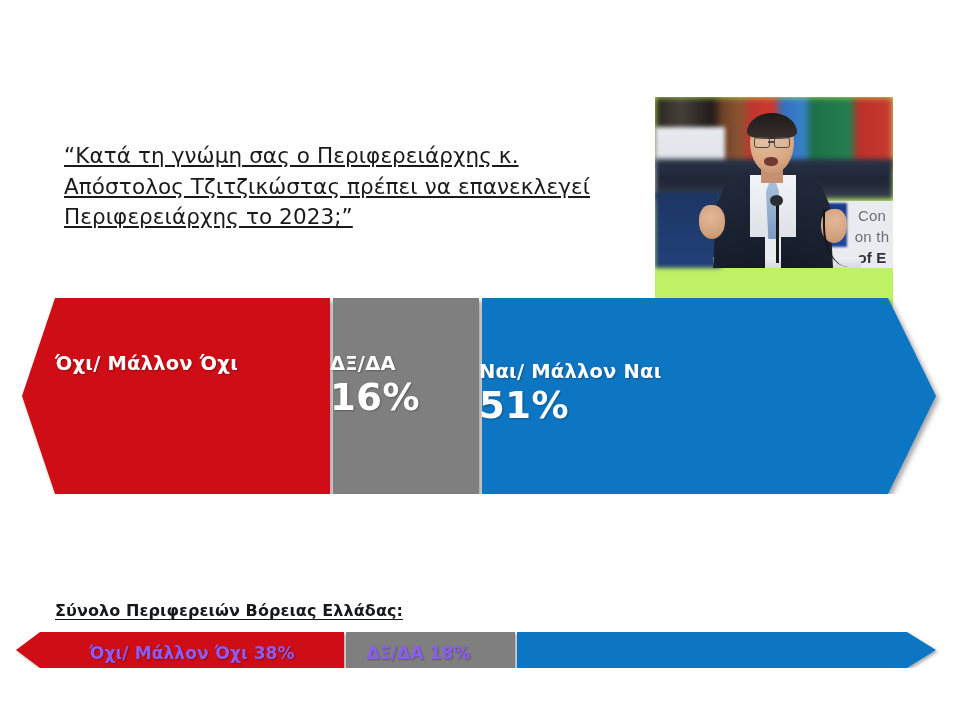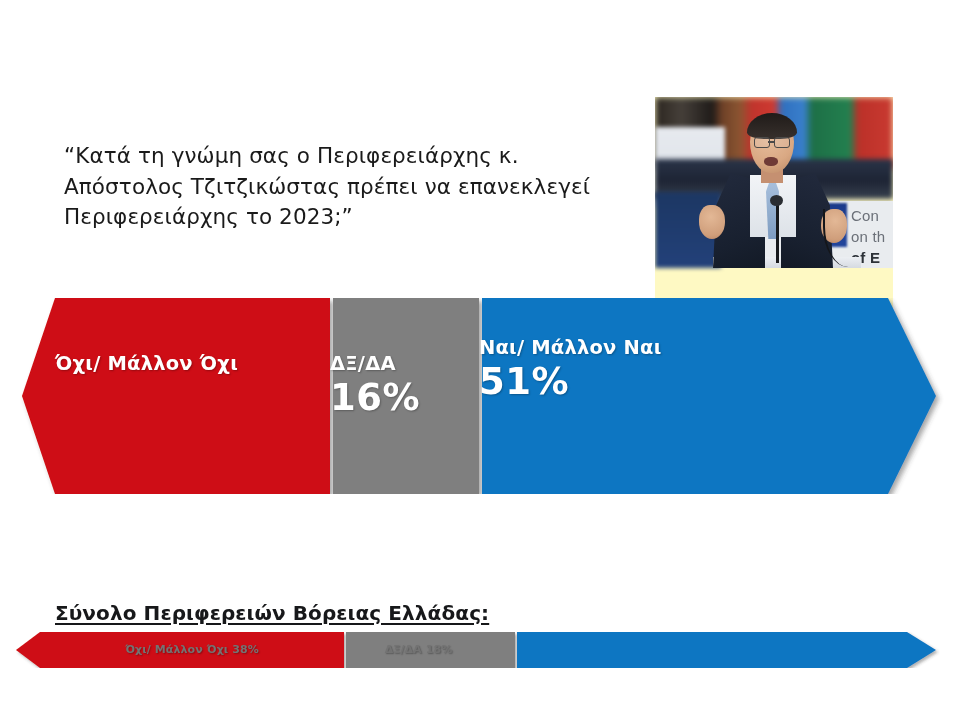--- a/index.html
+++ b/index.html
@@ -28,31 +28,33 @@
     position: absolute;
     left: 64px;
     top: 141px;
     width: 560px;
     font-size: 21.5px;
     line-height: 1.42;
     color: #1a1a1a;
     font-weight: 400;
     letter-spacing: 0.1px;
     white-space: pre-line;
+    text-decoration: underline;
   }
 
   
   #photo {
     position: absolute;
     left: 655px;
     top: 97px;
     width: 238px;
     height: 216px;
     overflow: hidden;
-    background: #fef9c3;
+    background: #bef264;
+    text-align: center;
   }
   #photo .ph-layer { position: absolute; }
 
   
   .bg-top {
     left: 0; top: 0; width: 238px; height: 72px;
     background:
       linear-gradient(90deg,
         #2b2520 0px, #46403a 26px, #1e1a18 58px,
         #6d4027 66px, #8d5632 86px,
@@ -203,50 +205,50 @@
   }
   .seg-label .val {
     font-size: 37px;
     font-weight: 700;
     letter-spacing: 0.5px;
     display: block;
   }
 
   #lbl-no   { left: 55px;  top: 352px; width: 275px; }
   #lbl-dk   { left: 330px; top: 352px; width: 140px; }
-  #lbl-yes  { left: 479px; top: 336px; width: 409px; }
+  #lbl-yes  { left: 479px; top: 360px; width: 409px; }
 
   
   #sub-title {
     position: absolute;
     left: 55px;
     top: 601px;
-    font-size: 20px;
+    font-size: 16px;
     font-weight: 700;
     color: #17181a;
     text-decoration: underline;
     text-underline-offset: 3px;
     letter-spacing: 0.1px;
     white-space: nowrap;
   }
 
   #sub-chart {
     position: absolute;
     left: 0px;
     top: 632px;
     width: 960px;
     height: 36px;
   }
   #sub-chart svg { display: block; }
 
   .sub-label {
     position: absolute;
     text-align: center;
-    color: #737373;
-    font-size: 11px;
+    color: #8b5cf6;
+    font-size: 17px;
     font-weight: 700;
     letter-spacing: 0.1px;
     text-shadow: 1px 1px 1.6px rgba(0,0,0,0.3);
     pointer-events: none;
     white-space: nowrap;
   }
   #sub-lbl-no  { left: 40px;  top: 643px; width: 304px; }
   #sub-lbl-dk  { left: 344px; top: 643px; width: 149px; }
   #sub-lbl-yes { left: 515px; top: 643px; width: 392px; }
 </style>

